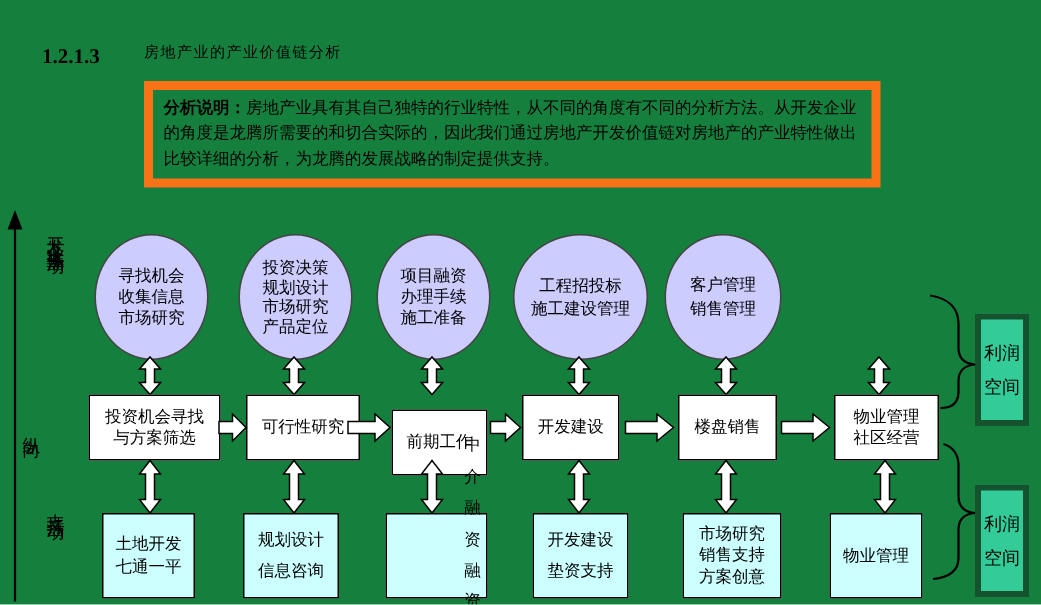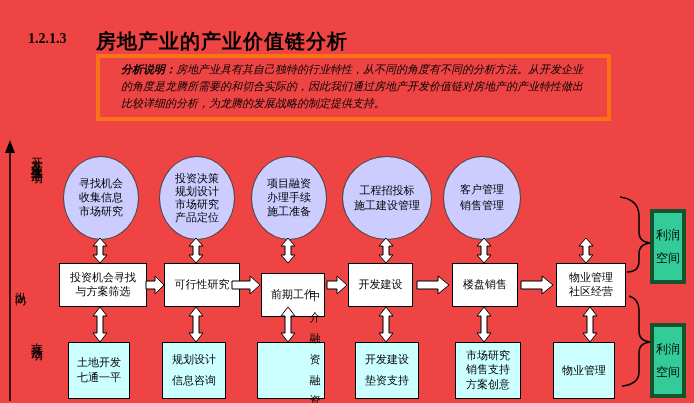--- a/index.html
+++ b/index.html
@@ -1,21 +1,21 @@
 <!DOCTYPE html>
 <html><head>
 <meta charset="utf-8">
 <style>
   html,body{margin:0;padding:0;background:#fff;}
   body{font-family:"DejaVu Sans","Liberation Sans",sans-serif;color:#000;}
-  .stage{position:relative;width:694px;height:403px;background:#ef4444;overflow:hidden;}
+  .stage{position:relative;width:694px;height:403px;background:#15803d;overflow:hidden;}
   .abs{position:absolute;}
   .section-number{font-family:"Liberation Serif",serif;font-weight:bold;font-size:14px;}
-  .section-title{font-weight:bold;font-size:20px;letter-spacing:1px;}
-  .note-box{border:4px solid #f97316;padding:3px 21px;width:465px;height:53px;font-size:11px;line-height:1.55;font-style:italic;}
+  .section-title{font-weight:normal;font-size:10px;letter-spacing:1px;}
+  .note-box{border:6px solid #f97316;padding:3px 7px;width:465px;height:53px;font-size:11px;line-height:1.55;}
   .note-label{font-weight:bold;}
   .diagram-title{font-weight:bold;font-size:14px;text-align:center;width:180px;letter-spacing:1px;}
   .vlabel{writing-mode:vertical-rl;text-orientation:upright;font-size:12px;letter-spacing:2px;line-height:1;}
   .ellipse{border:1px solid #444;border-radius:50%;background:#ccccff;display:flex;align-items:center;justify-content:center;
            text-align:center;font-size:11px;white-space:pre-line;height:82px;}
   .pbox{border:1.5px solid #000;background:#fff;display:flex;align-items:center;justify-content:center;
         text-align:center;font-size:11px;line-height:1.3;white-space:pre-line;height:44px;box-sizing:border-box;}
   .sbox{border:1px solid #000;background:#ccffff;display:flex;align-items:center;justify-content:center;
         text-align:center;font-size:11px;white-space:pre-line;height:57px;box-sizing:border-box;}
   .profit{border:4px solid #14532d;background:#33cc99;display:flex;align-items:center;justify-content:center;

